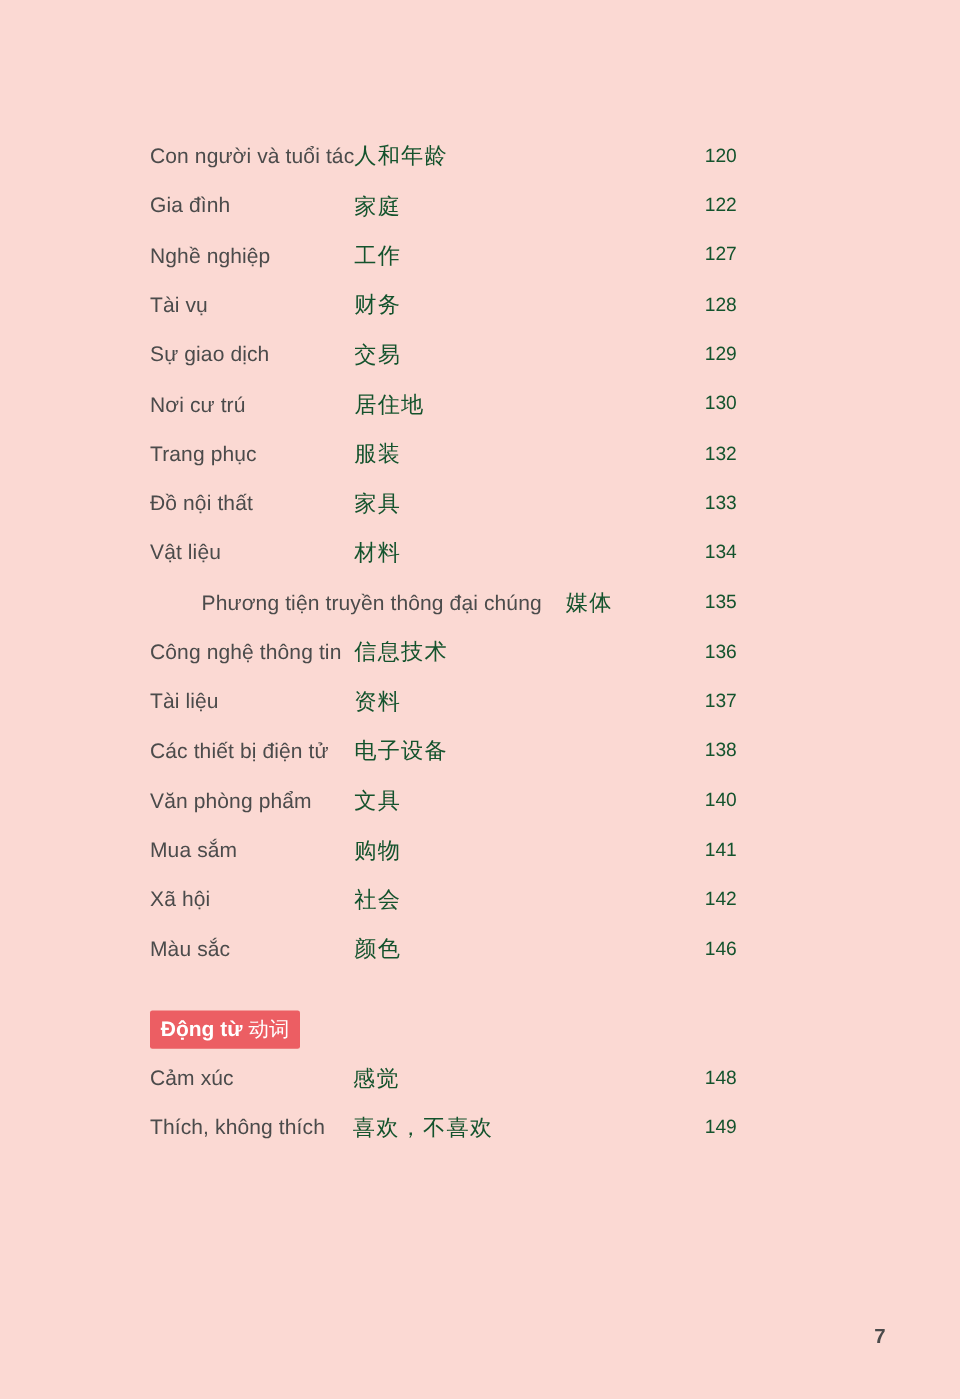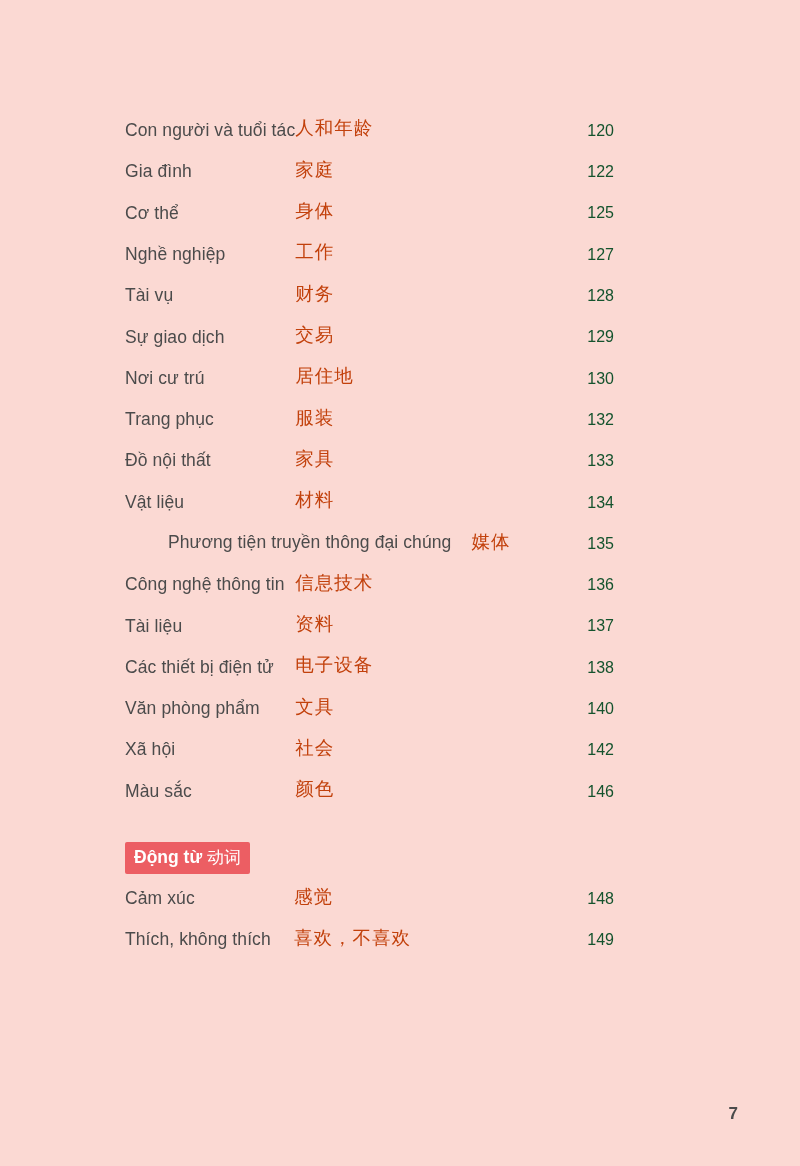--- a/index.html
+++ b/index.html
@@ -35,23 +35,23 @@
     line-height: 1.1;
   }
   .vi {
     color: #4b4b4b;
     font-size: 17.5px;
     letter-spacing: 0.1px;
     white-space: nowrap;
     padding-right: 6px;
   }
   .zh {
-    color: #c2410c;
+    color: #14532d;
     font-size: 18.5px;
-    font-family: Liberation Mono, monospace;
+    font-family: Liberation Sans, sans-serif;
     white-space: nowrap;
     letter-spacing: 1px;
   }
   .zh-col {
     width: 250px;
   }
   .pg {
     color: #14532d;
     font-size: 16px;
     text-align: right;
@@ -109,25 +109,20 @@
         <td class="vi">Con người và tuổi tác</td>
         <td class="zh zh-col">人和年龄</td>
         <td class="pg">120</td>
       </tr>
       <tr>
         <td class="vi">Gia đình</td>
         <td class="zh zh-col">家庭</td>
         <td class="pg">122</td>
       </tr>
       <tr>
-        <td class="vi">Cơ thể</td>
-        <td class="zh zh-col">身体</td>
-        <td class="pg">125</td>
-      </tr>
-      <tr>
         <td class="vi">Nghề nghiệp</td>
         <td class="zh zh-col">工作</td>
         <td class="pg">127</td>
       </tr>
       <tr>
         <td class="vi">Tài vụ</td>
         <td class="zh zh-col">财务</td>
         <td class="pg">128</td>
       </tr>
       <tr>
@@ -178,20 +173,25 @@
         <td class="vi">Các thiết bị điện tử</td>
         <td class="zh zh-col">电子设备</td>
         <td class="pg">138</td>
       </tr>
       <tr>
         <td class="vi">Văn phòng phẩm</td>
         <td class="zh zh-col">文具</td>
         <td class="pg">140</td>
       </tr>
       <tr>
+        <td class="vi">Mua sắm</td>
+        <td class="zh zh-col">购物</td>
+        <td class="pg">141</td>
+      </tr>
+      <tr>
         <td class="vi">Xã hội</td>
         <td class="zh zh-col">社会</td>
         <td class="pg">142</td>
       </tr>
       <tr>
         <td class="vi">Màu sắc</td>
         <td class="zh zh-col">颜色</td>
         <td class="pg">146</td>
       </tr>
     </tbody>

